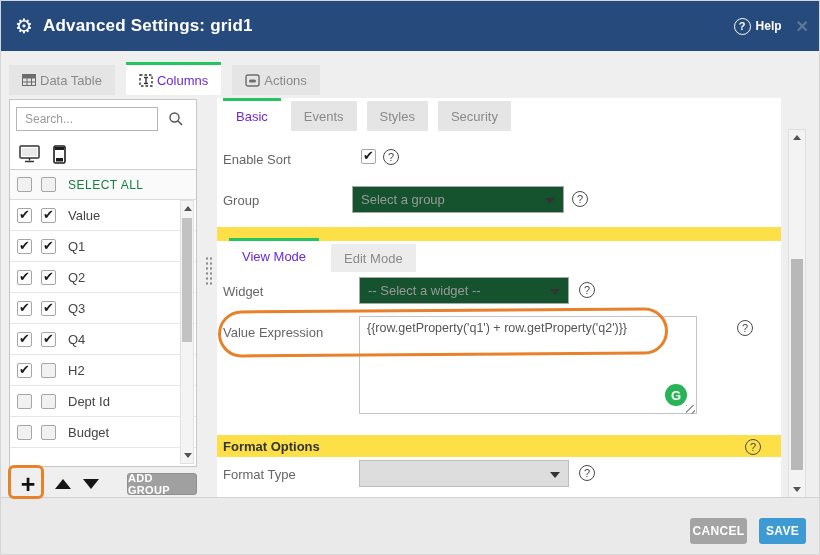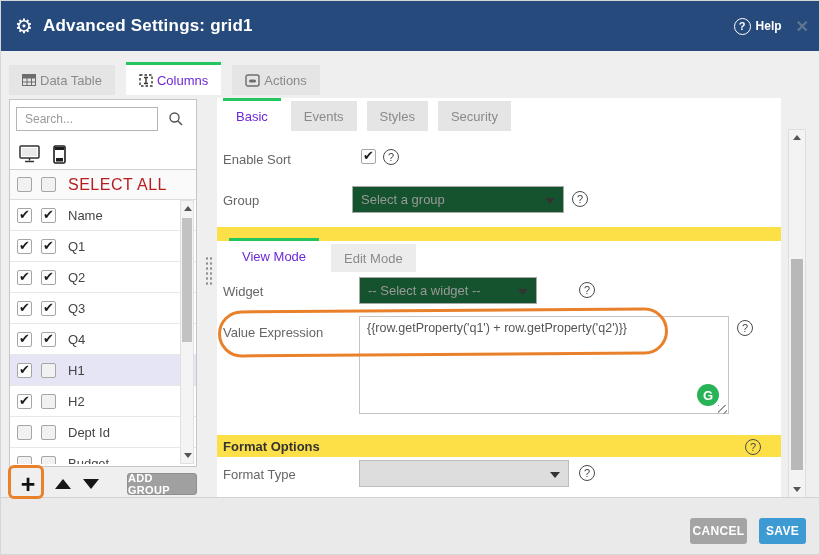--- a/index.html
+++ b/index.html
@@ -27,21 +27,21 @@
   .mode-tabs .tab.active { height:34px; background:#fff; }
 
   
   .lpanel { position:absolute; left:8px; top:98px; width:188px; height:368px; background:#fff; border:1px solid #c6c6c6; }
   .search-wrap { position:relative; margin:7px 6px 8px 6px; }
   .search-wrap input { width:142px; height:24px; border:1px solid #b5b5b5; font-family:"Liberation Sans",sans-serif; font-size:12px; color:#555; padding:0 24px 0 8px; background:#fff; }
   .search-wrap input::placeholder { color:#9a9a9a; }
   .search-icon { position:absolute; right:6px; top:4px; }
   .device-row { height:31px; border-bottom:1px solid #cfcfcf; display:flex; align-items:center; gap:13px; padding-left:9px; }
   .selall-row { height:30px; background:#fafafa; border-bottom:1px solid #ddd; display:flex; align-items:center; padding-left:7px; }
-  .selall-row .lbl { font-size:16px; color:#b91c1c; letter-spacing:.5px; margin-left:12px; }
+  .selall-row .lbl { font-size:12px; color:#15803d; letter-spacing:.5px; margin-left:12px; }
   .list { position:relative; height:264px; overflow:hidden; }
   .lrow { height:31px; border-bottom:1px solid #e7e7e7; display:flex; align-items:center; padding-left:7px; padding-right:18px; font-size:13px; color:#444; background:#fff; }
   .lrow.selected { background:#e5e5f5; }
   .lrow .name { margin-left:12px; }
   .cb { width:15px; height:15px; border:1px solid #a6a6a6; border-radius:2px; background:#f1f1f1; display:inline-block; position:relative; flex:none; }
   .cb + .cb { margin-left:9px; }
   .cb.checked { background:#fdfdfd; }
   .cb.checked::after { content:"✔"; position:absolute; left:1px; top:-2px; font-size:13px; color:#1c1c1c; }
 
   
@@ -67,21 +67,21 @@
 
   
   .rpanel { position:absolute; left:216px; top:97px; width:564px; height:401px; background:#fff; }
   .frow-label { position:absolute; font-size:13px; color:#666; }
   .dropdown { position:absolute; height:27px; border:1px solid #a8a8a8; background:#14532d; display:flex; align-items:center; padding:0 26px 0 8px; font-size:13px; color:#999; cursor:pointer; }
   .dropdown .caret { position:absolute; right:8px; top:11px; width:0; height:0; border-left:5px solid transparent; border-right:5px solid transparent; border-top:6px solid #333; }
   .dropdown.disabled { background:#ddd; border-color:#bdbdbd; color:#888; }
   .help { width:16px; height:16px; border:1px solid #4a4a4a; border-radius:50%; color:#4a4a4a; font-size:11px; display:inline-flex; align-items:center; justify-content:center; position:absolute; background:#fff; }
   .strip { position:absolute; left:0; width:564px; background:#fde047; }
   .vexp { position:absolute; left:142px; top:218px; }
-  .vexp textarea { width:370px; height:98px; border:1px solid #c4c4c4; resize:none; font-family:"Liberation Sans",sans-serif; font-size:12.5px; color:#555; padding:4px 7px; overflow:hidden; }
+  .vexp textarea { width:338px; height:98px; border:1px solid #c4c4c4; resize:none; font-family:"Liberation Sans",sans-serif; font-size:12.5px; color:#555; padding:4px 7px; overflow:hidden; }
   .gram { position:absolute; right:10px; bottom:12px; width:22px; height:22px; border-radius:50%; background:#28b356; color:#fff; font-size:13px; font-weight:bold; display:flex; align-items:center; justify-content:center; }
   .resize-h { position:absolute; right:2px; bottom:4px; width:9px; height:9px;
               background:repeating-linear-gradient(315deg, transparent 0 2px, #999 2px 3px, transparent 3px 5px); }
   .fmt-title { font-size:13px; font-weight:bold; color:#333; }
 
   
   .vscroll { position:absolute; left:787px; top:128px; width:18px; height:369px; background:#f3f3f3; border:1px solid #dedede; }
   .vscroll .thumb { position:absolute; left:2px; width:12px; top:129px; height:211px; background:#b8b8b8; }
   .vscroll .arr-up { left:4px; }
   .vscroll .arr-dn { left:4px; }
@@ -181,46 +181,41 @@
     <div class="selall-row">
       <span class="cb"></span>
       <span class="cb"></span>
       <span class="lbl">SELECT ALL</span>
     </div>
 
     <div class="list">
       <div class="lrow">
         <span class="cb checked"></span>
         <span class="cb checked"></span>
-        <span class="name">Name</span>
+        <span class="name">Value</span>
       </div>
       <div class="lrow">
         <span class="cb checked"></span>
         <span class="cb checked"></span>
         <span class="name">Q1</span>
       </div>
       <div class="lrow">
         <span class="cb checked"></span>
         <span class="cb checked"></span>
         <span class="name">Q2</span>
       </div>
       <div class="lrow">
         <span class="cb checked"></span>
         <span class="cb checked"></span>
         <span class="name">Q3</span>
       </div>
       <div class="lrow">
         <span class="cb checked"></span>
         <span class="cb checked"></span>
         <span class="name">Q4</span>
-      </div>
-      <div class="lrow selected">
-        <span class="cb checked"></span>
-        <span class="cb"></span>
-        <span class="name">H1</span>
       </div>
       <div class="lrow">
         <span class="cb checked"></span>
         <span class="cb"></span>
         <span class="name">H2</span>
       </div>
       <div class="lrow">
         <span class="cb"></span>
         <span class="cb"></span>
         <span class="name">Dept Id</span>
@@ -281,21 +276,21 @@
   <div class="tabrow mode-tabs">
     <div class="tab active">
         <span>View Mode</span>
       </div>
     <div class="tab">
         <span>Edit Mode</span>
       </div>
   </div>
 
   <span class="frow-label" style="left:222px; top:283px;">Widget</span>
-  <div class="dropdown" style="left:358px; top:276px; width:178px;">
+  <div class="dropdown" style="left:358px; top:276px; width:210px;">
     <span>-- Select a widget --</span>
     <span class="caret"></span>
   </div>
   <span class="help" style="left:578px; top:281px;">?</span>
 
   <span class="frow-label" style="left:222px; top:324px;">Value Expression</span>
   <div class="vexp" style="left:358px; top:315px;">
     <textarea spellcheck="false" style="">{{row.getProperty('q1') + row.getProperty('q2')}}</textarea>
     <span class="gram">G</span>
     <span class="resize-h"></span>

